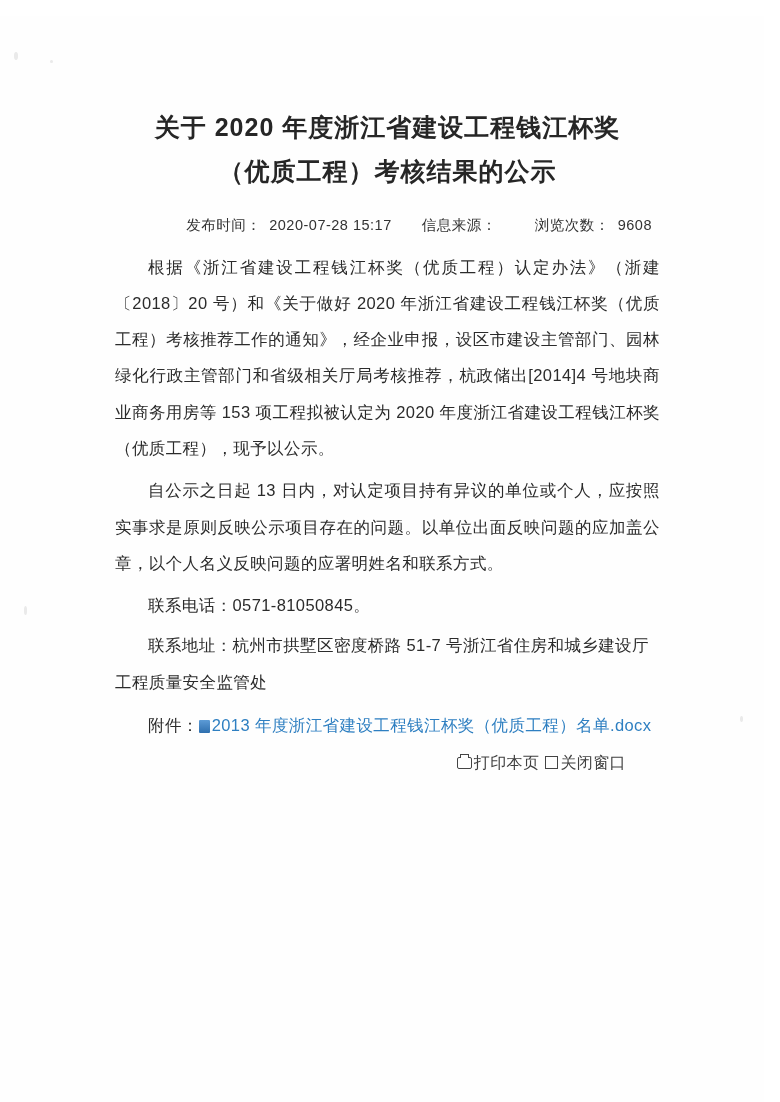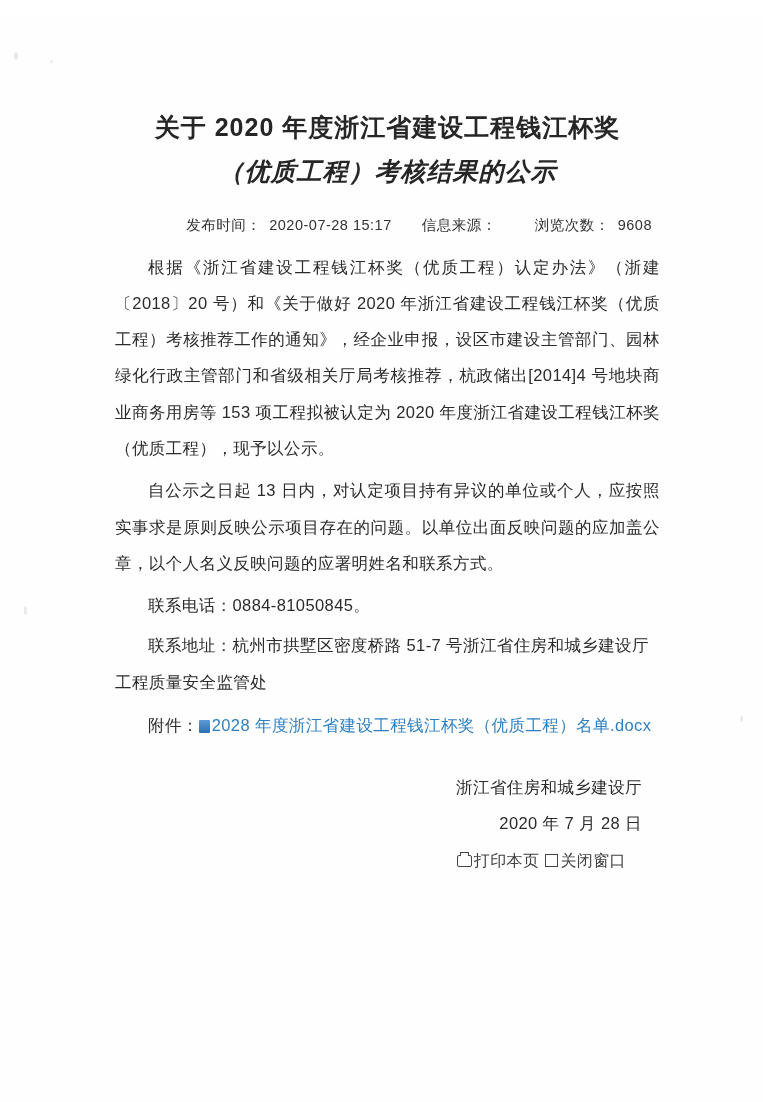--- a/index.html
+++ b/index.html
@@ -40,21 +40,20 @@
     font-size: 25px;
     font-weight: bold;
     color: #262626;
     text-align: center;
     line-height: 1.75;
     letter-spacing: 1px;
     margin: 0 0 6px 0;
   }
   h1.title .line2 {
     display: block;
-    font-style: italic;
   }
   .meta {
     text-align: right;
     font-size: 14.5px;
     color: #333;
     letter-spacing: .5px;
     margin: 22px 0 14px 0;
     white-space: nowrap;
   }
   .meta span { margin-right: 8px; }
@@ -164,30 +163,26 @@
       <span class="line2">（优质工程）考核结果的公示</span>
     </h1>
 
     <div class="meta">
       <span>发布时间：</span><span>2020-07-28 15:17</span><span class="gap"></span><span>信息来源：</span><span></span><span class="gap"></span><span>浏览次数：</span><span>9608</span>
     </div>
 
     <p class="para">根据《浙江省建设工程钱江杯奖（优质工程）认定办法》（浙建〔2018〕20 号）和《关于做好 2020 年浙江省建设工程钱江杯奖（优质工程）考核推荐工作的通知》，经企业申报，设区市建设主管部门、园林绿化行政主管部门和省级相关厅局考核推荐，杭政储出[2014]4 号地块商业商务用房等 153 项工程拟被认定为 2020 年度浙江省建设工程钱江杯奖（优质工程），现予以公示。</p>
     <p class="para">自公示之日起 13 日内，对认定项目持有异议的单位或个人，应按照实事求是原则反映公示项目存在的问题。以单位出面反映问题的应加盖公章，以个人名义反映问题的应署明姓名和联系方式。</p>
 
-    <p class="contact">联系电话：0884-81050845。</p>
+    <p class="contact">联系电话：0571-81050845。</p>
     <p class="contact">联系地址：杭州市拱墅区密度桥路 51-7 号浙江省住房和城乡建设厅工程质量安全监管处</p>
 
     <p class="attach">
-      <span>附件：</span><span class="doc-icon"></span><a href="#">2028 年度浙江省建设工程钱江杯奖（优质工程）名单.docx</a>
+      <span>附件：</span><span class="doc-icon"></span><a href="#">2013 年度浙江省建设工程钱江杯奖（优质工程）名单.docx</a>
     </p>
 
-    <div class="signature">
-      <div>浙江省住房和城乡建设厅</div>
-      <div>2020 年 7 月 28 日</div>
-    </div>
 
     <div class="footer-actions">
       <span class="print-icon"></span><a href="#">打印本页</a><span class="close-icon"></span><a href="#">关闭窗口</a>
     </div>
 
   </div>
 </div>
 
 </body></html>

